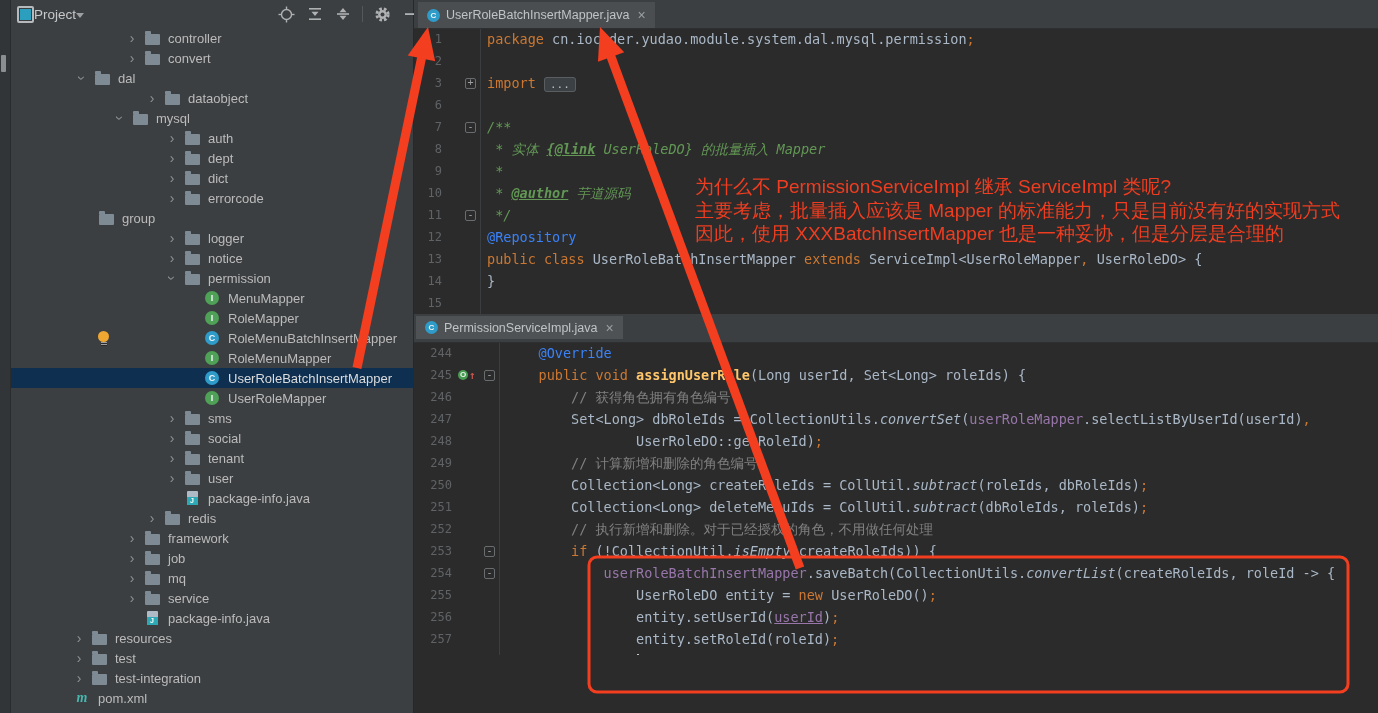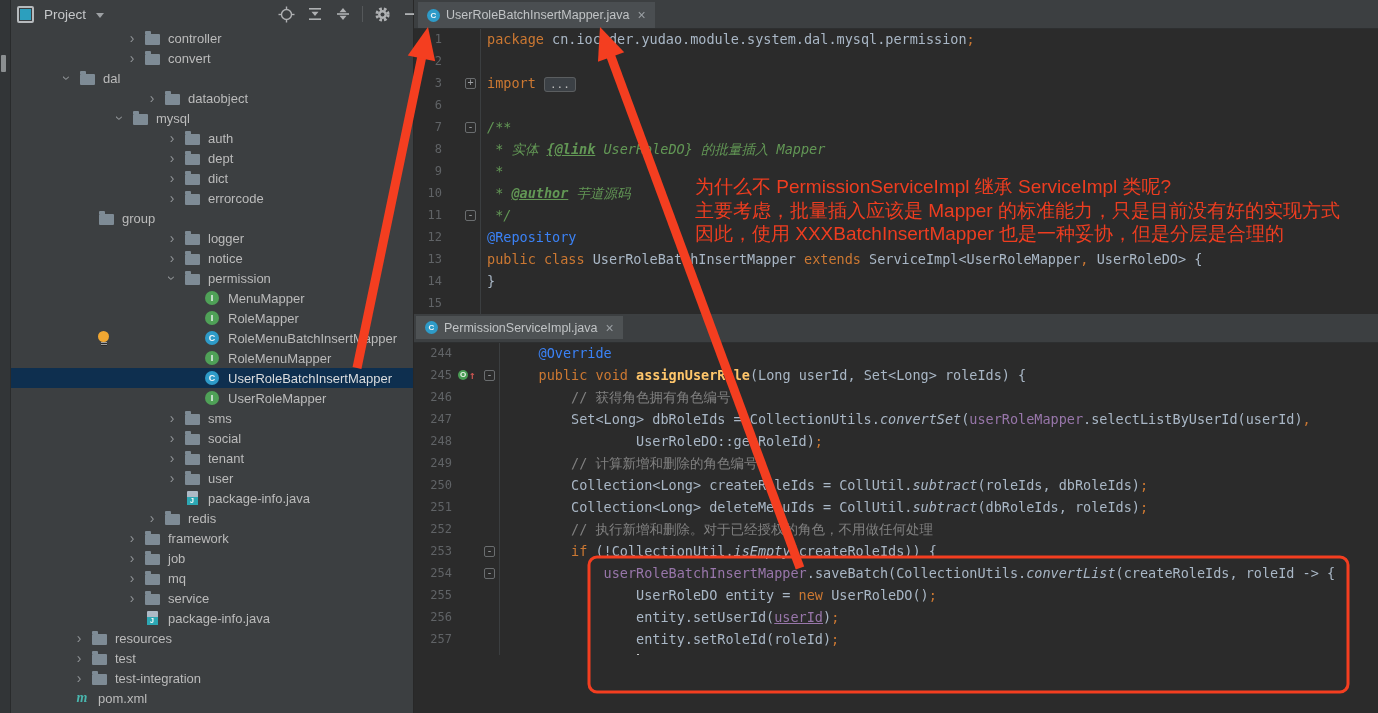--- a/index.html
+++ b/index.html
@@ -6,21 +6,21 @@
     font-family:"Liberation Sans",sans-serif;}
   .abs{position:absolute;}
   #stage{position:relative;width:1378px;height:713px;background:#2B2B2B;}
 
   
   #left-stripe{left:0;top:0;width:10px;height:713px;background:#323537;border-right:1px solid #292B2C;z-index:6;}
   #stripe-mark{left:1px;top:55px;width:5px;height:17px;background:#A9ADB0;opacity:.75;border-radius:1px;}
 
   
   #project-panel{left:0;top:0;width:413px;height:713px;background:#3C3F41;border-right:1px solid #282828;z-index:2;}
-  #panel-header{position:absolute;left:10px;top:0;right:0;height:28px;display:flex;align-items:center;gap:10px;padding-left:7px;}
+  #panel-header{position:absolute;left:10px;top:0;right:0;height:28px;display:flex;align-items:center;gap:0;padding-left:7px;}
   #panel-header .title{color:#C6C8CA;font-size:13.5px;}
   .win-icon{width:13px;height:13px;border:2px solid #B6BABD;border-radius:2px;background:#2C9FBE;box-shadow:inset 0 0 0 1px #3C3F41;}
   .caret-down{width:0;height:0;border-left:4px solid transparent;border-right:4px solid transparent;border-top:5px solid #9DA0A3;margin-top:2px;}
   #panel-toolbar{position:absolute;top:0;height:28px;left:278px;display:flex;align-items:center;gap:11px;}
   .tb-ic{width:17px;height:17px;display:flex;align-items:center;justify-content:center;}
   .tb-div{width:1px;height:16px;background:#55585A;}
   #tree{position:absolute;left:0;top:28px;right:0;}
   .trow{height:20px;display:flex;align-items:center;color:#BBBBBB;font-size:13px;white-space:nowrap;}
   .trow.sel{background:#0E2F4F;color:#DADCDE;}
   .tchev{width:20px;flex:none;text-align:center;color:#8F9396;font-size:14px;line-height:14px;}
@@ -140,21 +140,21 @@
           </span>
           <span class="tlabel">controller</span>
         </div>
         <div class="trow" style="padding-left: 122px;">
           <span class="tchev">›</span>
           <span class="tico">
             <span class="ic-folder"></span>
           </span>
           <span class="tlabel">convert</span>
         </div>
-        <div class="trow" style="padding-left: 57px;">
+        <div class="trow" style="padding-left: 72px;">
           <span class="tchev exp">›</span>
           <span class="tico">
             <span class="ic-folder"></span>
           </span>
           <span class="tlabel">dal</span>
         </div>
         <div class="trow" style="padding-left: 142px;">
           <span class="tchev">›</span>
           <span class="tico">
             <span class="ic-folder"></span>

